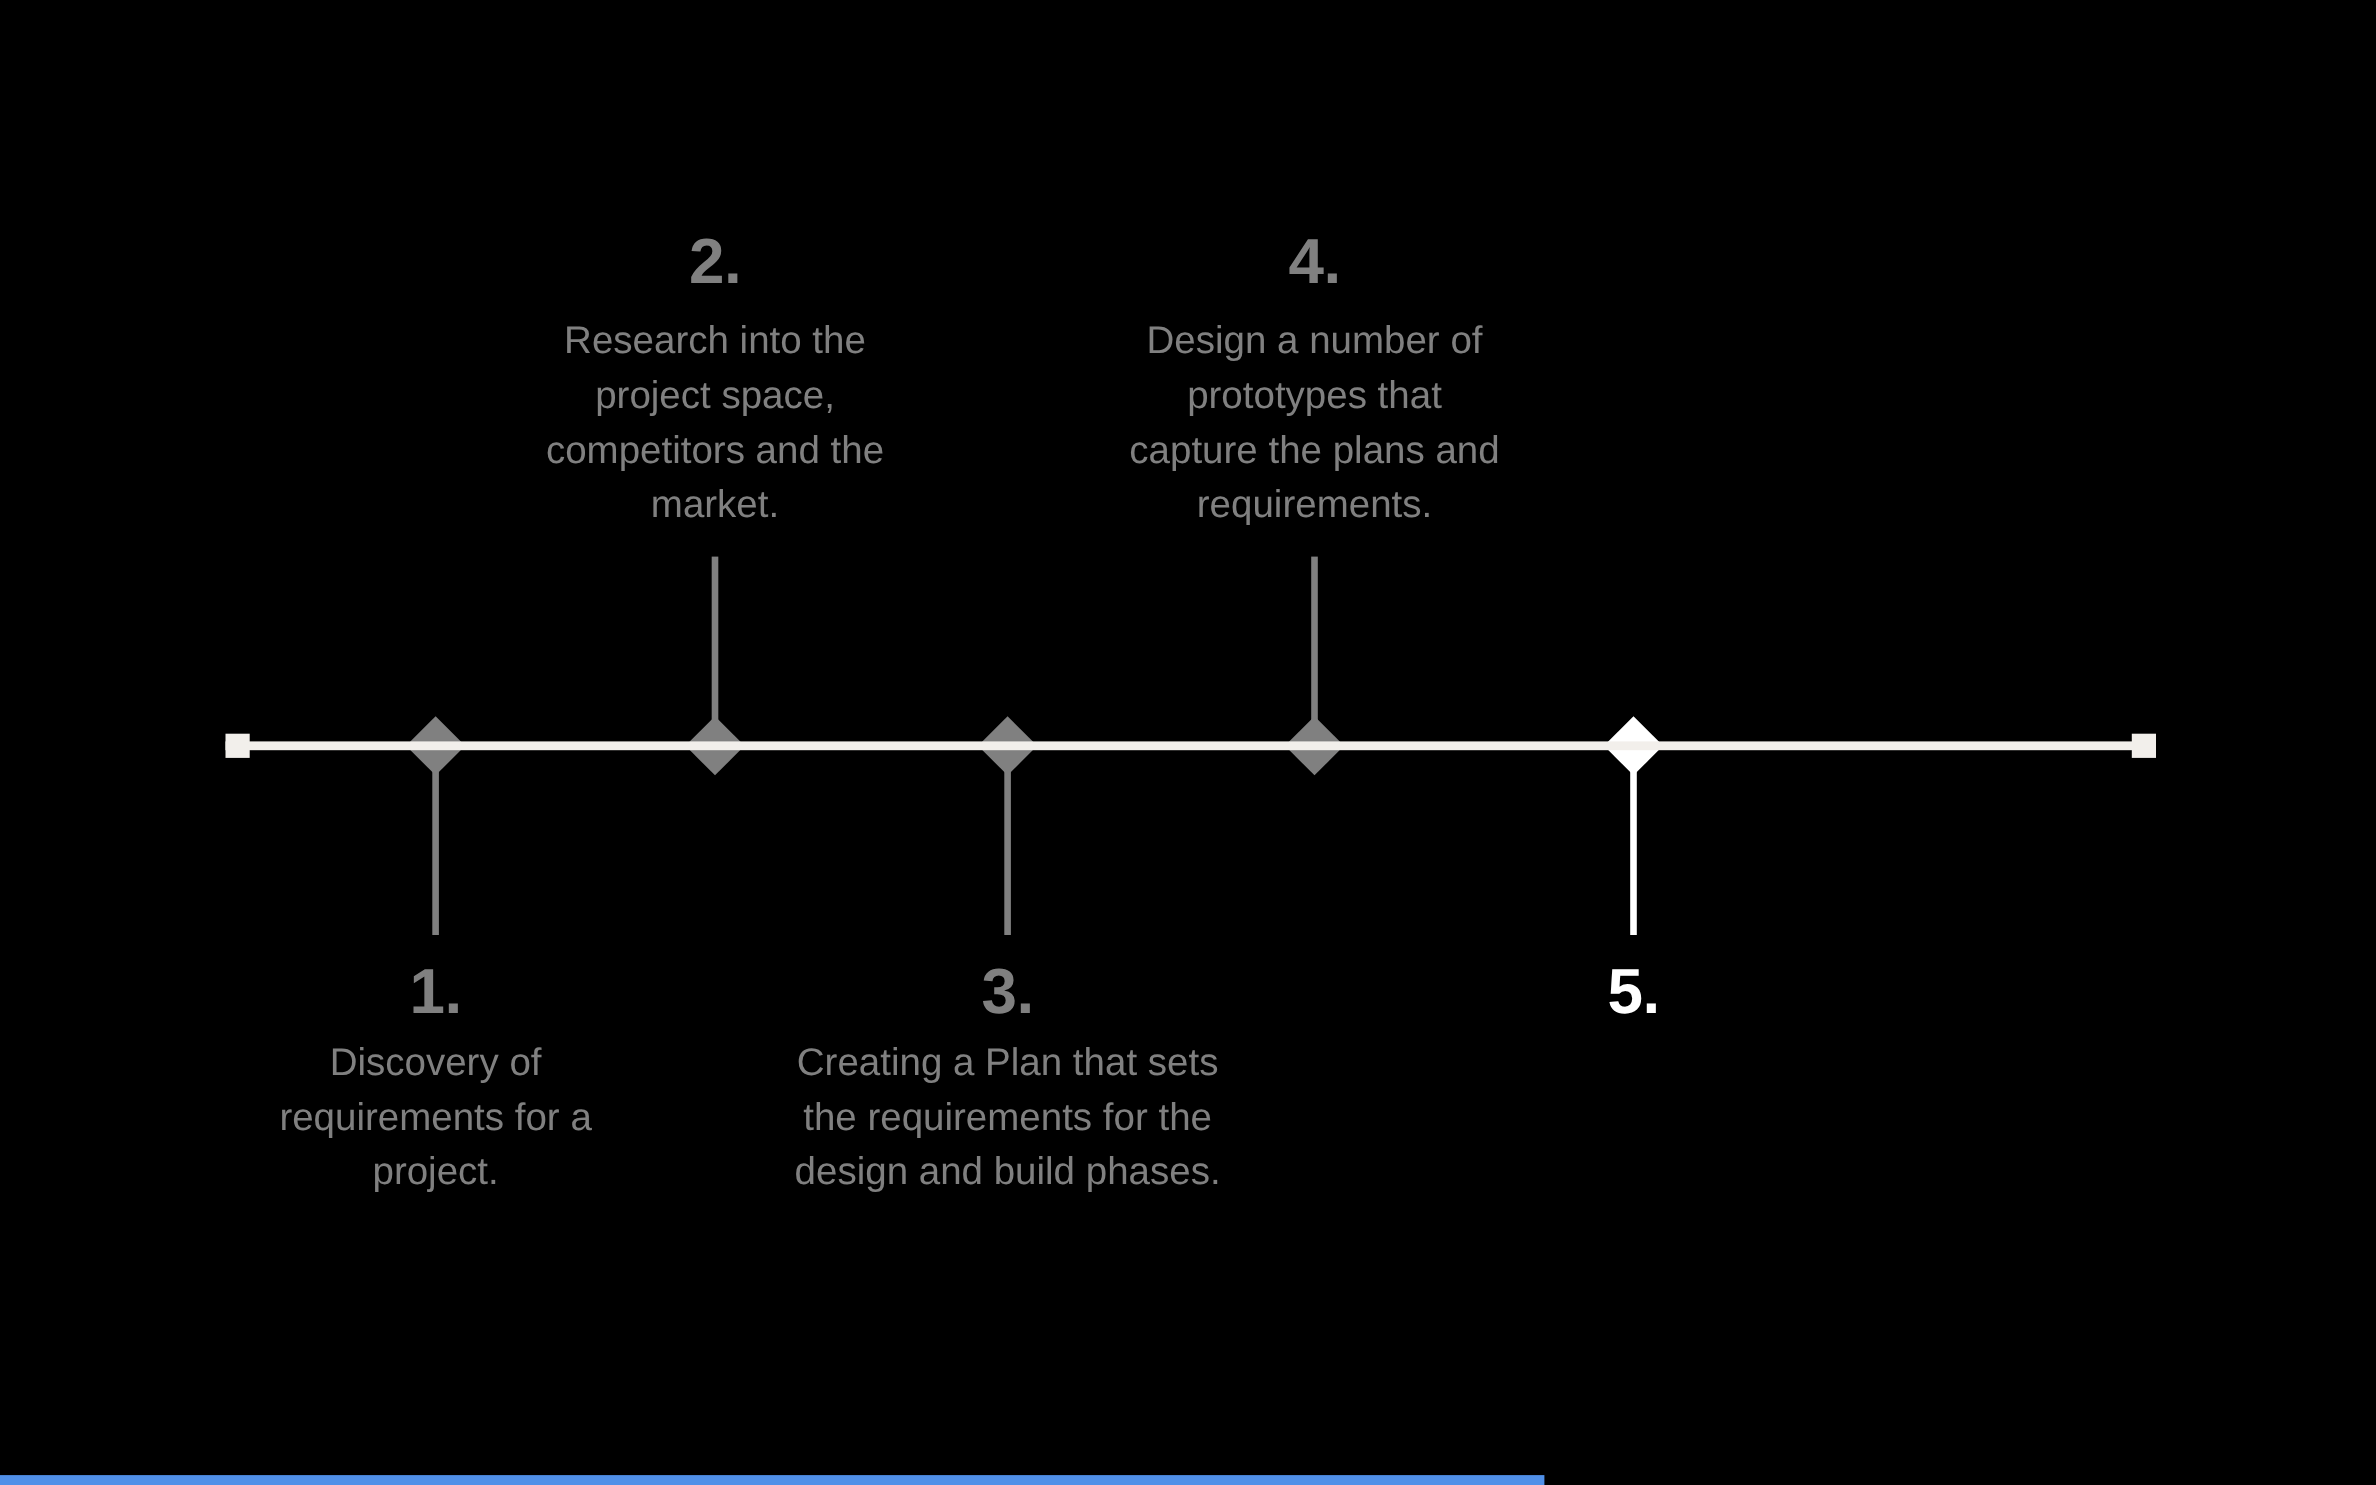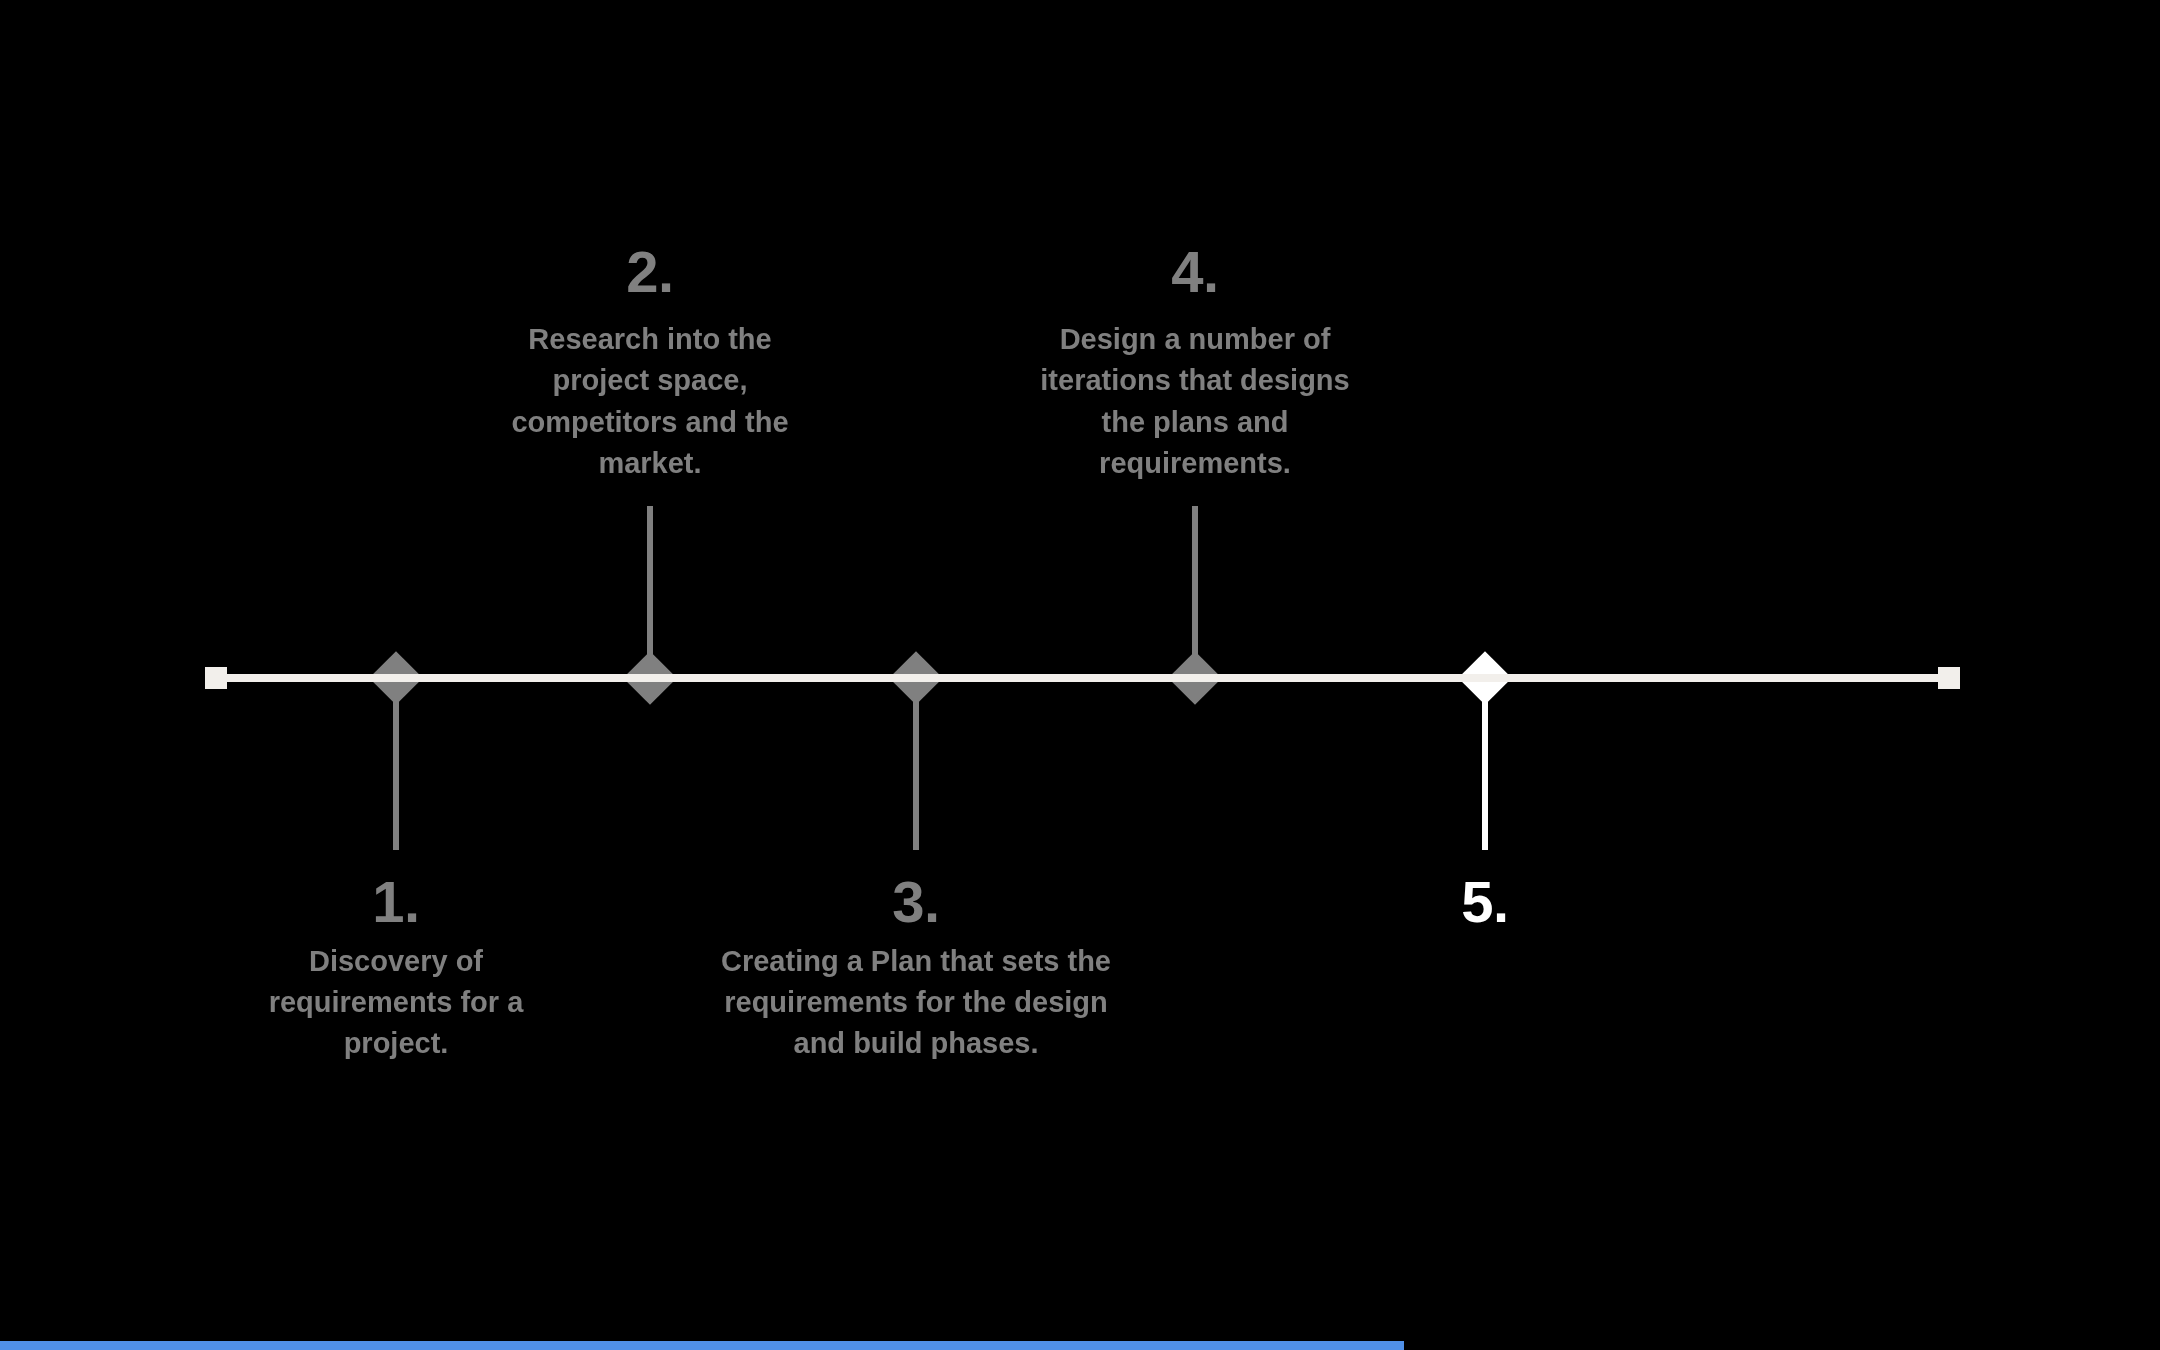--- a/index.html
+++ b/index.html
@@ -72,24 +72,24 @@
     z-index: 10;
   }
   .step .num {
     font-size: 58px;
     font-weight: bold;
     line-height: 1.05;
     letter-spacing: -0.5px;
     margin: 0;
   }
   .step .desc {
-    font-size: 29px;
+    font-size: 35px;
     line-height: 1.42;
     margin: 14px 0 0 0;
-    font-weight: bold;
+    font-weight: normal;
     text-align: center;
   }
   .step.above .num  { margin-bottom: 0; }
   .step.above .desc { margin-top: 16px; }
   .step.below .desc { margin-top: 8px; }
 
   
   .tone-dim    { color: #808080; }
   .tone-bright { color: #FFFFFF; }
 
@@ -141,21 +141,21 @@
       <div class="step above tone-dim" style="width: 320px; left: 490px; bottom: 866px;">
         <div class="num">2.</div>
         <div class="desc">Research into the project space, competitors and the market.</div>
       </div>
       <div class="step below tone-dim" style="width: 390px; left: 721px; top: 872px;">
         <div class="num">3.</div>
         <div class="desc">Creating a Plan that sets the requirements for the design and build phases.</div>
       </div>
       <div class="step above tone-dim" style="width: 340px; left: 1025px; bottom: 866px;">
         <div class="num">4.</div>
-        <div class="desc">Design a number of iterations that designs the plans and requirements.</div>
+        <div class="desc">Design a number of prototypes that capture the plans and requirements.</div>
       </div>
       <div class="step below tone-bright" style="width: 370px; left: 1300px; top: 872px;">
         <div class="num">5.</div>
       </div>
     </div>
 
   <div class="progress-track">
     <div class="progress-fill" id="progress-fill" style="width: 65%; background: rgb(80, 144, 232);"></div>
   </div>
 

